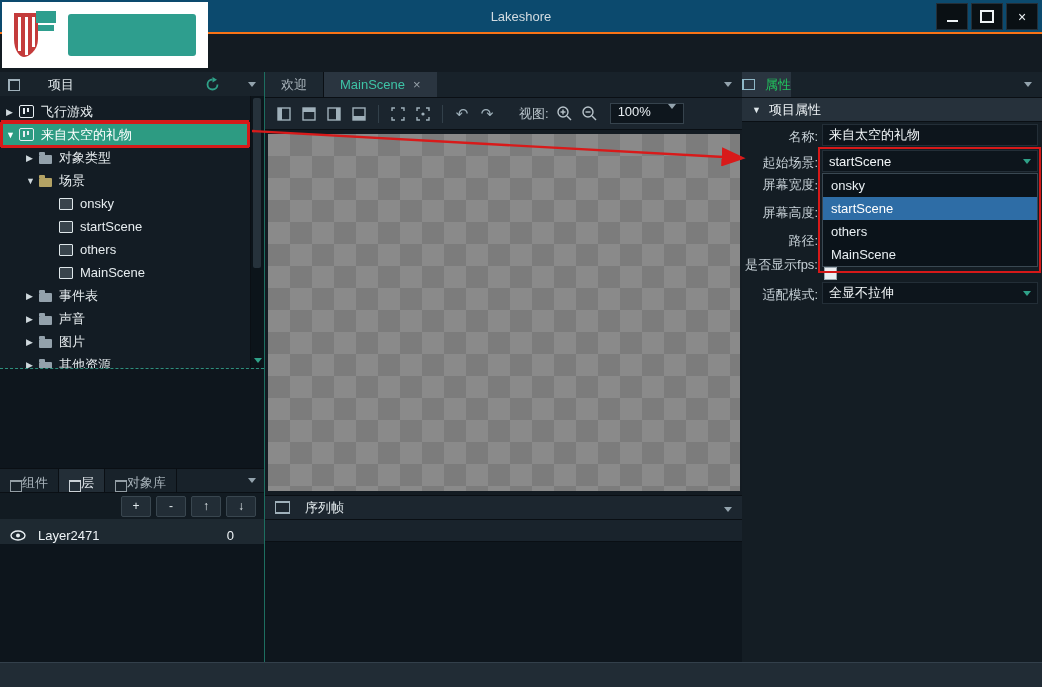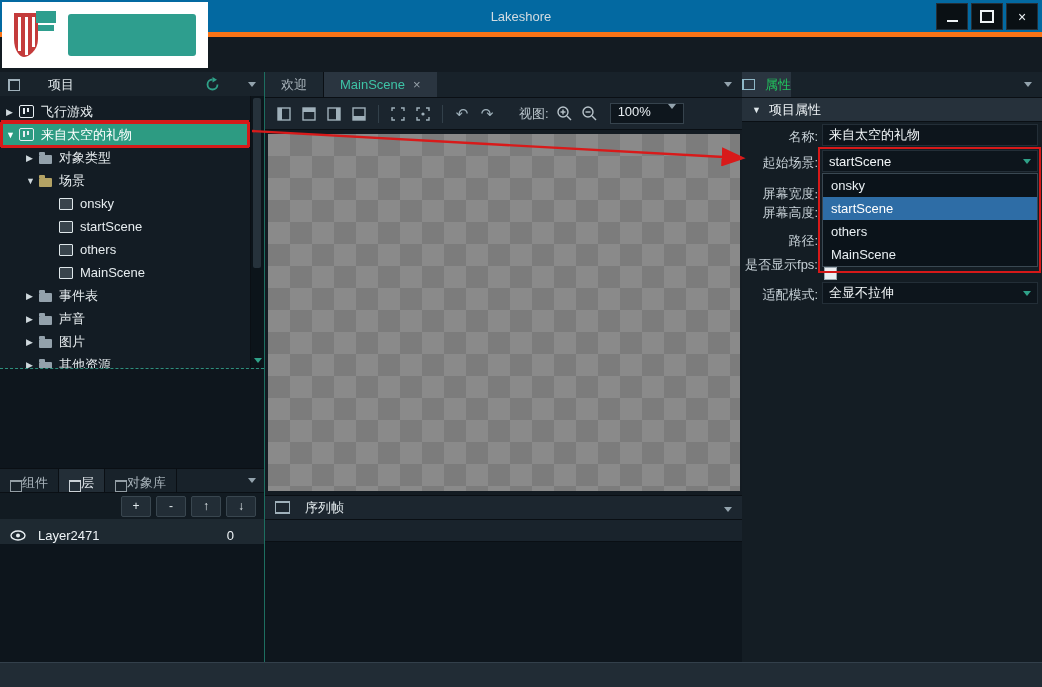--- a/index.html
+++ b/index.html
@@ -1,21 +1,21 @@
 <!DOCTYPE html>
 <html><head>
 <meta charset="utf-8">
 <style>
   html,body{margin:0;padding:0;background:#0a0f13;}
   .app{position:relative;width:1042px;height:687px;background:#131b22;overflow:hidden;
        font-family:"Liberation Sans","DejaVu Sans",sans-serif;color:#cdd6db;font-size:13px;}
   .abs{position:absolute;}
 
   
-  .titlebar{left:0;top:0;width:1042px;height:32px;background:#0369a1;border-bottom:5px solid #f97316;
+  .titlebar{left:0;top:0;width:1042px;height:32px;background:#0c4a6e;border-bottom:2px solid #f97316;
             display:flex;align-items:center;justify-content:center;}
   .title-text{font-size:13px;color:#d3dce1;}
   .win-controls{position:absolute;right:4px;top:3px;display:flex;gap:3px;}
   .win-btn{width:30px;height:25px;background:#0a1014;border:1px solid #242f38;display:flex;
            align-items:center;justify-content:center;color:#eef3f6;font-size:14px;cursor:default;}
   .glyph-min{width:11px;height:2px;background:#eef3f6;display:block;margin-top:8px;}
   .glyph-max{width:10px;height:9px;border:2px solid #eef3f6;display:block;}
 
   
   .logo{left:2px;top:2px;width:206px;height:66px;background:#ffffff;display:flex;align-items:center;
@@ -406,21 +406,21 @@
   <div class="prop-field" style="top:124px;">
     <span>来自太空的礼物</span>
   </div>
 
   <span class="prop-label" style="top:154px;">起始场景:</span>
   <div class="prop-field" style="top:150px;">
     <span>startScene</span>
     <span class="caret teal dd-caret"></span>
   </div>
 
-  <span class="prop-label" style="top:185px;font-family:Liberation Serif, serif;">屏幕宽度:</span>
+  <span class="prop-label" style="top:176px;font-family:Liberation Serif, serif;">屏幕宽度:</span>
   <span class="prop-label" style="top:204px;">屏幕高度:</span>
   <span class="prop-label" style="top:232px;">路径:</span>
   <span class="prop-label" style="top:256px;width:84px;left:734px;">是否显示fps:</span>
   <div class="fps-check"></div>
 
   <div class="dd-list">
     <div class="dd-opt">
         <span>onsky</span>
       </div>
     <div class="dd-opt selected">

